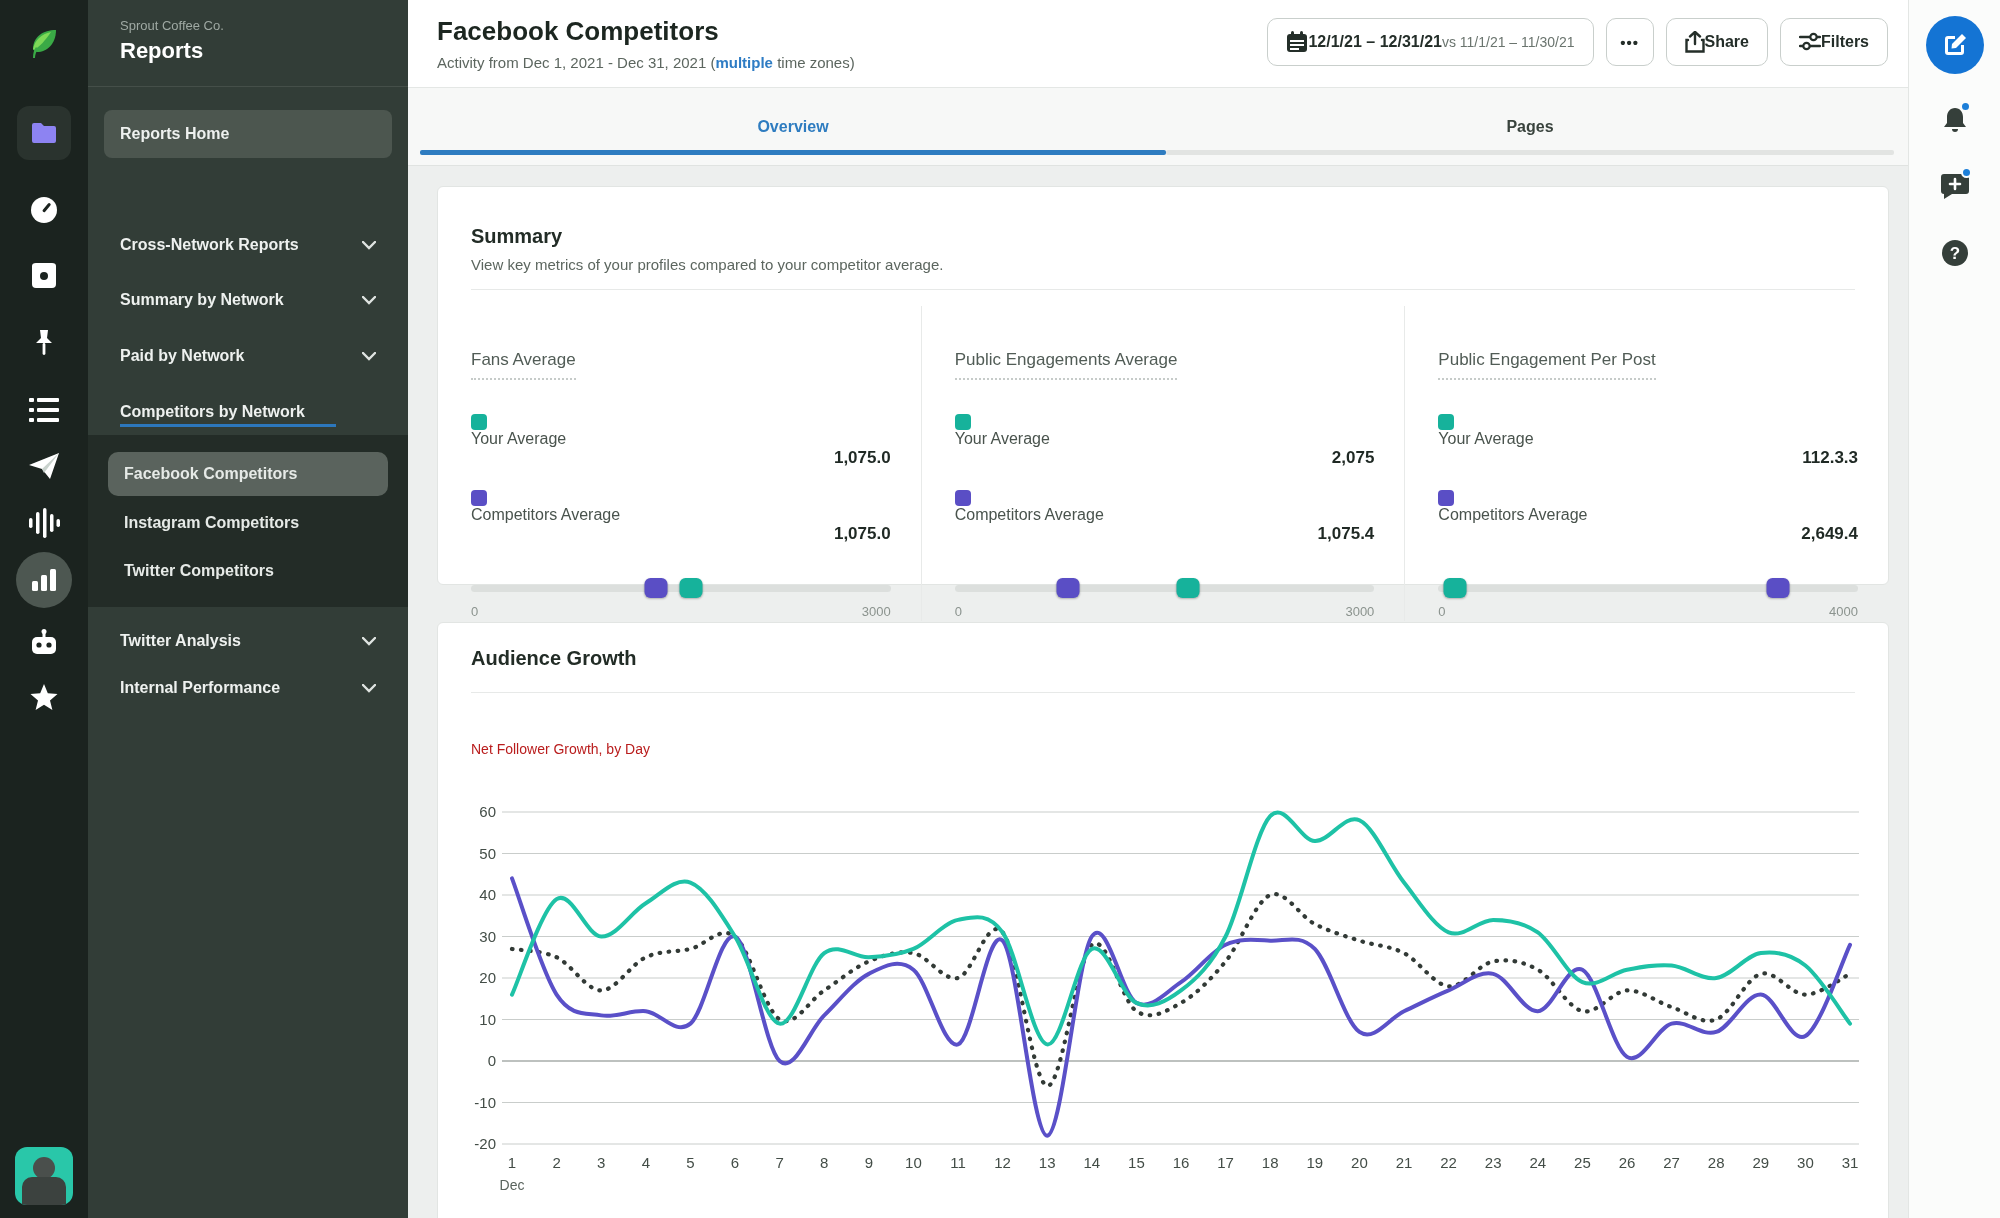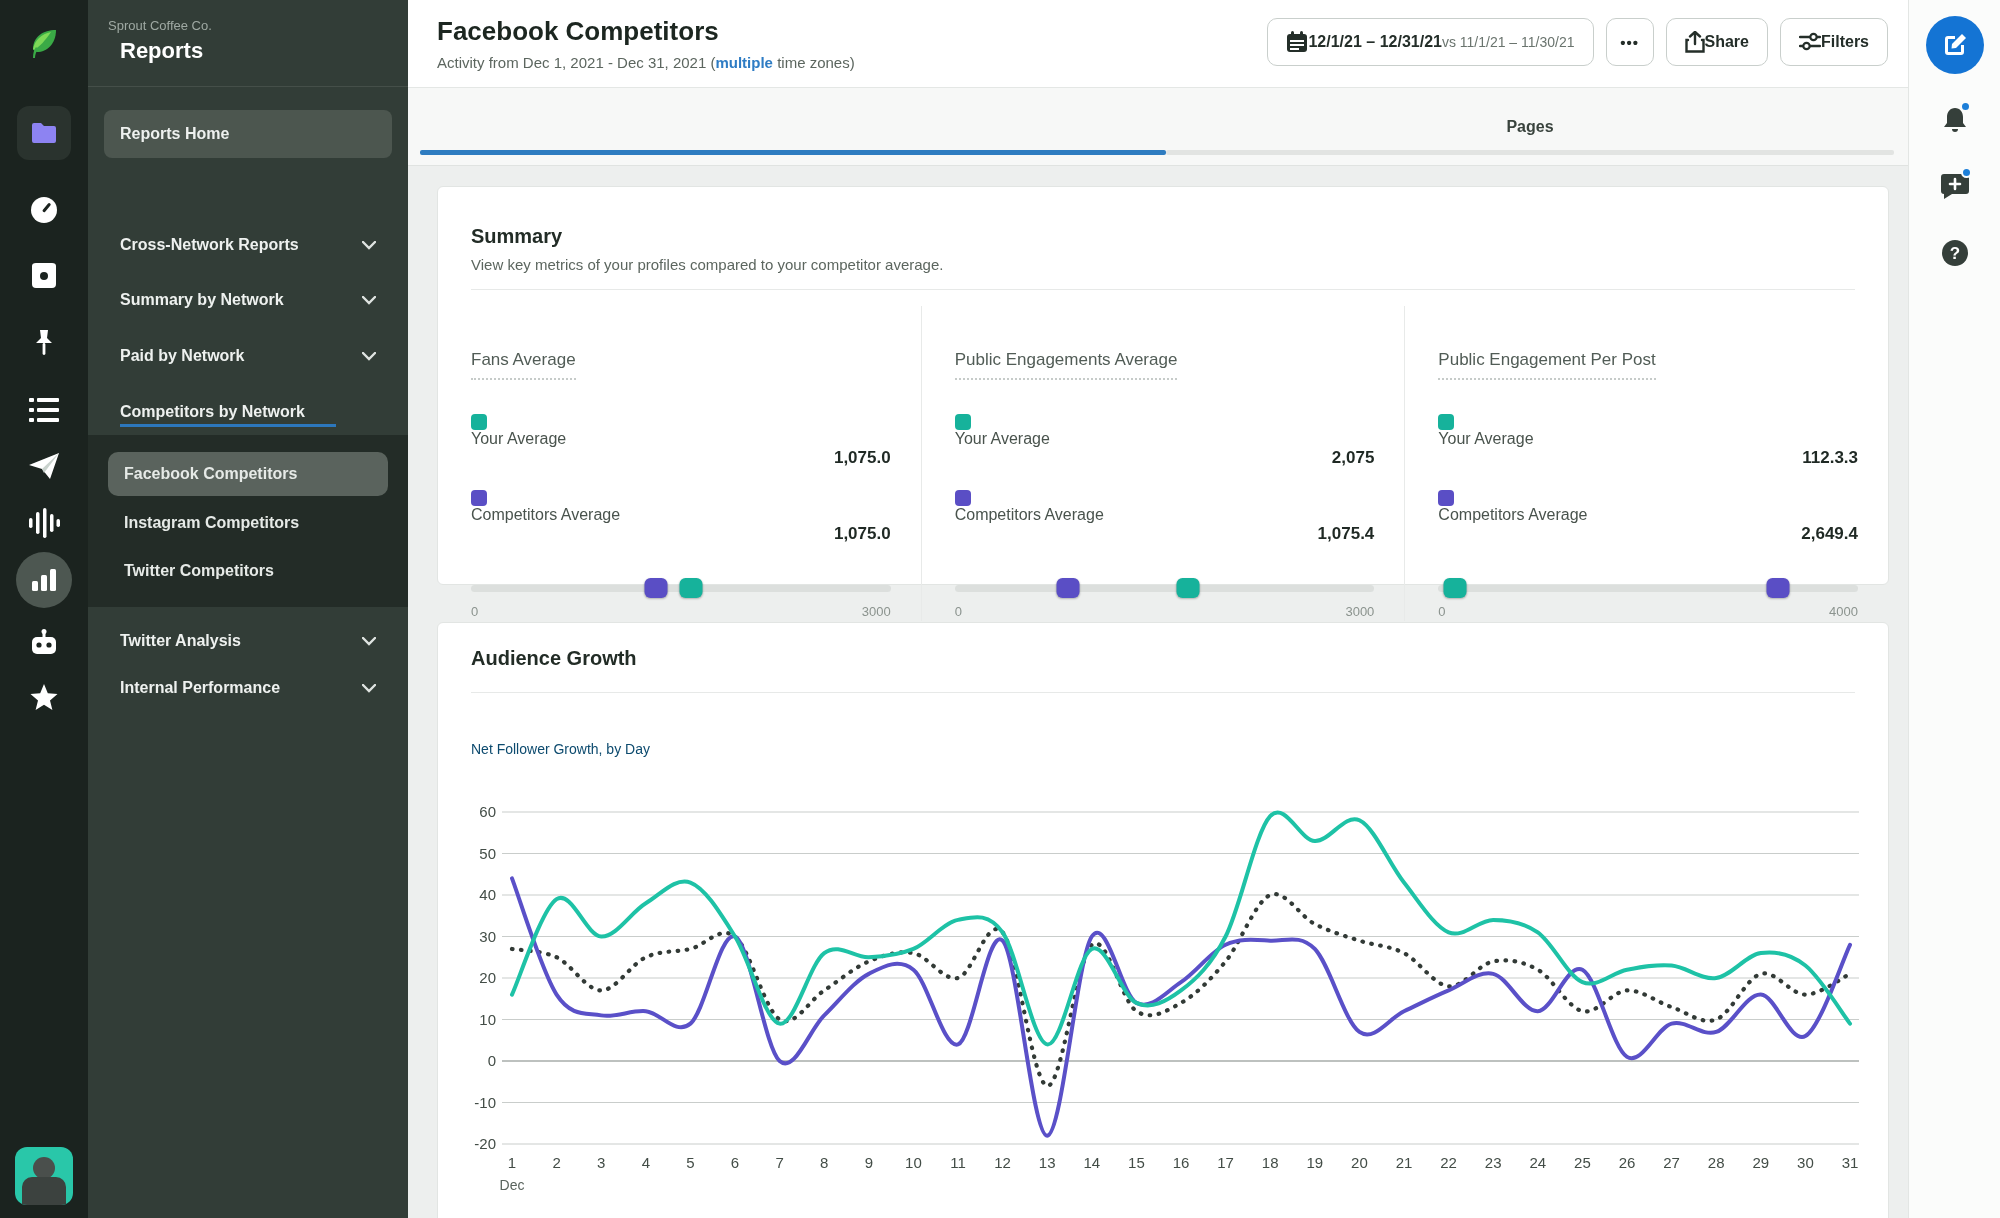--- a/index.html
+++ b/index.html
@@ -11,21 +11,21 @@
   .rail-icon { position:absolute; left:44px; transform:translate(-50%,-50%); display:flex; align-items:center; justify-content:center; }
   .rail-tile { width:54px; height:54px; background:#2a332e; border-radius:12px; }
   .rail-circle { width:56px; height:56px; background:#4d5751; border-radius:50%; }
   .avatar { position:absolute; left:15px; top:1147px; width:58px; height:58px; border-radius:12px;
             background:#29c7a9; overflow:hidden; }
   .avatar .head { position:absolute; left:18px; top:10px; width:22px; height:22px; border-radius:50%; background:#4a4f4c; }
   .avatar .body { position:absolute; left:7px; top:30px; width:44px; height:34px; border-radius:10px 10px 0 0; background:#3c423f; }
 
   
   .sidebar { position:absolute; left:88px; top:0; width:320px; height:1218px; background:#323d37; z-index:20; color:#eef1ef; }
-  .ws-name { position:absolute; left:20px; top:18px; font-size:13px; color:#9fa9a3; }
+  .ws-name { position:absolute; left:32px; top:18px; font-size:13px; color:#9fa9a3; }
   .ws-title { position:absolute; left:32px; top:38px; font-size:22px; font-weight:bold; color:#ffffff; }
   .sb-divider { position:absolute; left:0; top:86px; width:320px; height:1px; background:#454f49; }
   .sb-item { position:absolute; left:16px; width:288px; height:48px; display:flex; align-items:center;
              padding:0 16px; font-size:16px; font-weight:bold; color:#eef1ef; border-radius:8px; cursor:pointer; }
   .sb-item.selected { background:#4c564f; }
   .sb-item .chev { margin-left:auto; display:flex; }
   .active-underline { position:absolute; left:32px; top:424px; width:216px; height:3px; background:#2c77bc; }
   .sb-subpanel { position:absolute; left:0; top:435px; width:320px; height:172px; background:#232c27; }
   .sb-subitem { position:absolute; left:20px; width:280px; height:44px; display:flex; align-items:center;
                 padding:0 16px; font-size:16px; font-weight:bold; color:#e6eae7; border-radius:10px; cursor:pointer; }
@@ -74,21 +74,21 @@
   .slider-track { position:absolute; left:0; right:0; top:7px; height:7px; border-radius:4px; background:#dcdfdd; }
   .slider-handle { position:absolute; top:0; width:23px; height:20px; border-radius:6px; transform:translateX(-50%);
                    box-shadow:0 1px 2px rgba(0,0,0,.25); cursor:pointer; }
   .slider-handle.teal { background:#16b29b; } .slider-handle.purple { background:#5a4ec5; }
   .slider-scale { display:flex; justify-content:space-between; margin-top:6px; font-size:13px; color:#8b938e; }
 
   
   .growth-card { left:29px; top:622px; width:1452px; height:640px; }
   .growth-head { padding:24px 33px 0 33px; }
   .growth-divider { margin-top:22px; height:1px; background:#e7e9e8; }
-  .chart-label { position:absolute; left:33px; top:118px; font-size:14px; color:#0c4a6e; }
+  .chart-label { position:absolute; left:33px; top:118px; font-size:14px; color:#b91c1c; }
   #growth-chart { position:absolute; left:16px; top:148px; }
 
   
   .right-rail { position:absolute; left:1908px; top:0; width:92px; height:1218px; background:#fbfcfb; border-left:1px solid #e3e6e4; z-index:30; }
   .rr-icon { position:absolute; left:46px; transform:translate(-50%,-50%); cursor:pointer; }
   .compose-btn { position:absolute; left:17px; top:16px; width:58px; height:58px; border-radius:50%; background:#1474d4;
                  display:flex; align-items:center; justify-content:center; cursor:pointer; }
   .badge-dot { position:absolute; width:11px; height:11px; border-radius:50%; background:#1d7fd8; border:2px solid #fbfcfb; }
 </style>
 </head>
@@ -292,20 +292,23 @@
               <circle cx="14.5" cy="5" r="3.2" fill="#ffffff" stroke="#242e29" stroke-width="2.2"></circle>
               <circle cx="7.5" cy="14" r="3.2" fill="#ffffff" stroke="#242e29" stroke-width="2.2"></circle>
             </svg>
         </span>
         <span>Filters</span>
       </div>
     </div>
   </div>
 
   <div class="tabbar">
+    <div class="tab active" style="left:12px;width:746px">
+      <span>Overview</span>
+    </div>
     <div class="tab inactive" style="left:758px;width:728px">
       <span>Pages</span>
     </div>
     <div class="tab-underline active"></div>
     <div class="tab-underline inactive"></div>
   </div>
 
   <div class="card summary-card">
     <div class="summary-head">
       <div class="card-head-title">Summary</div>

